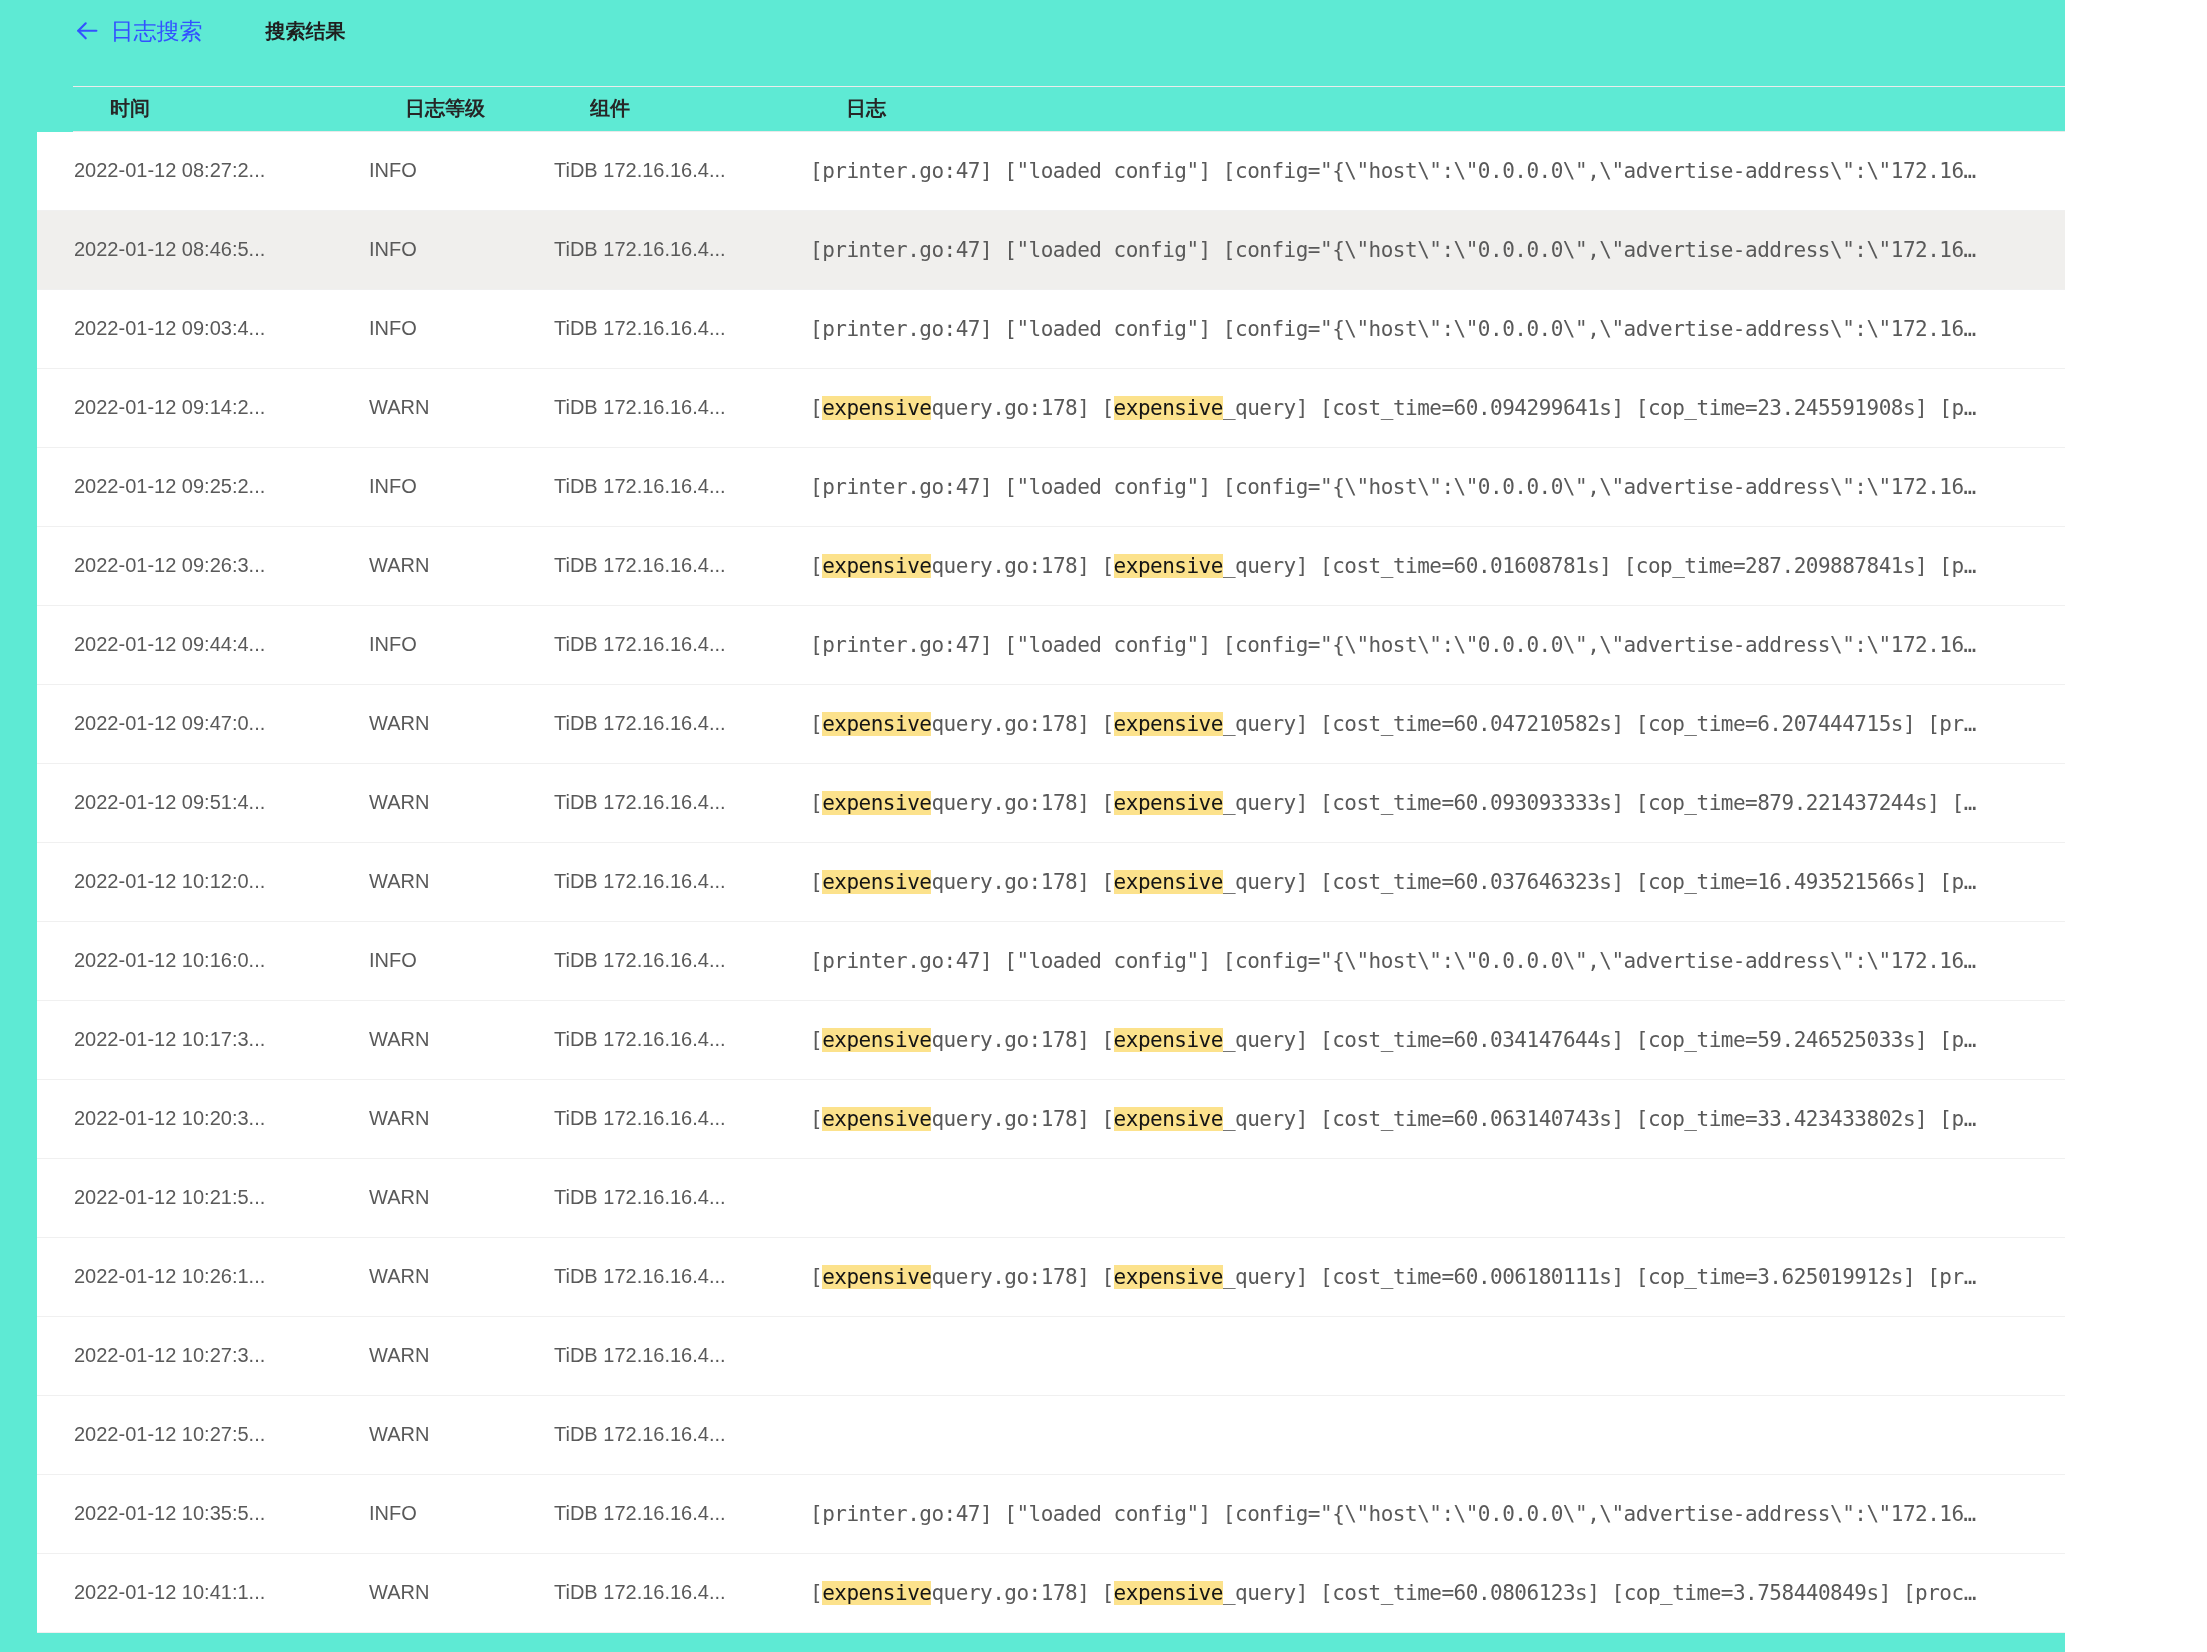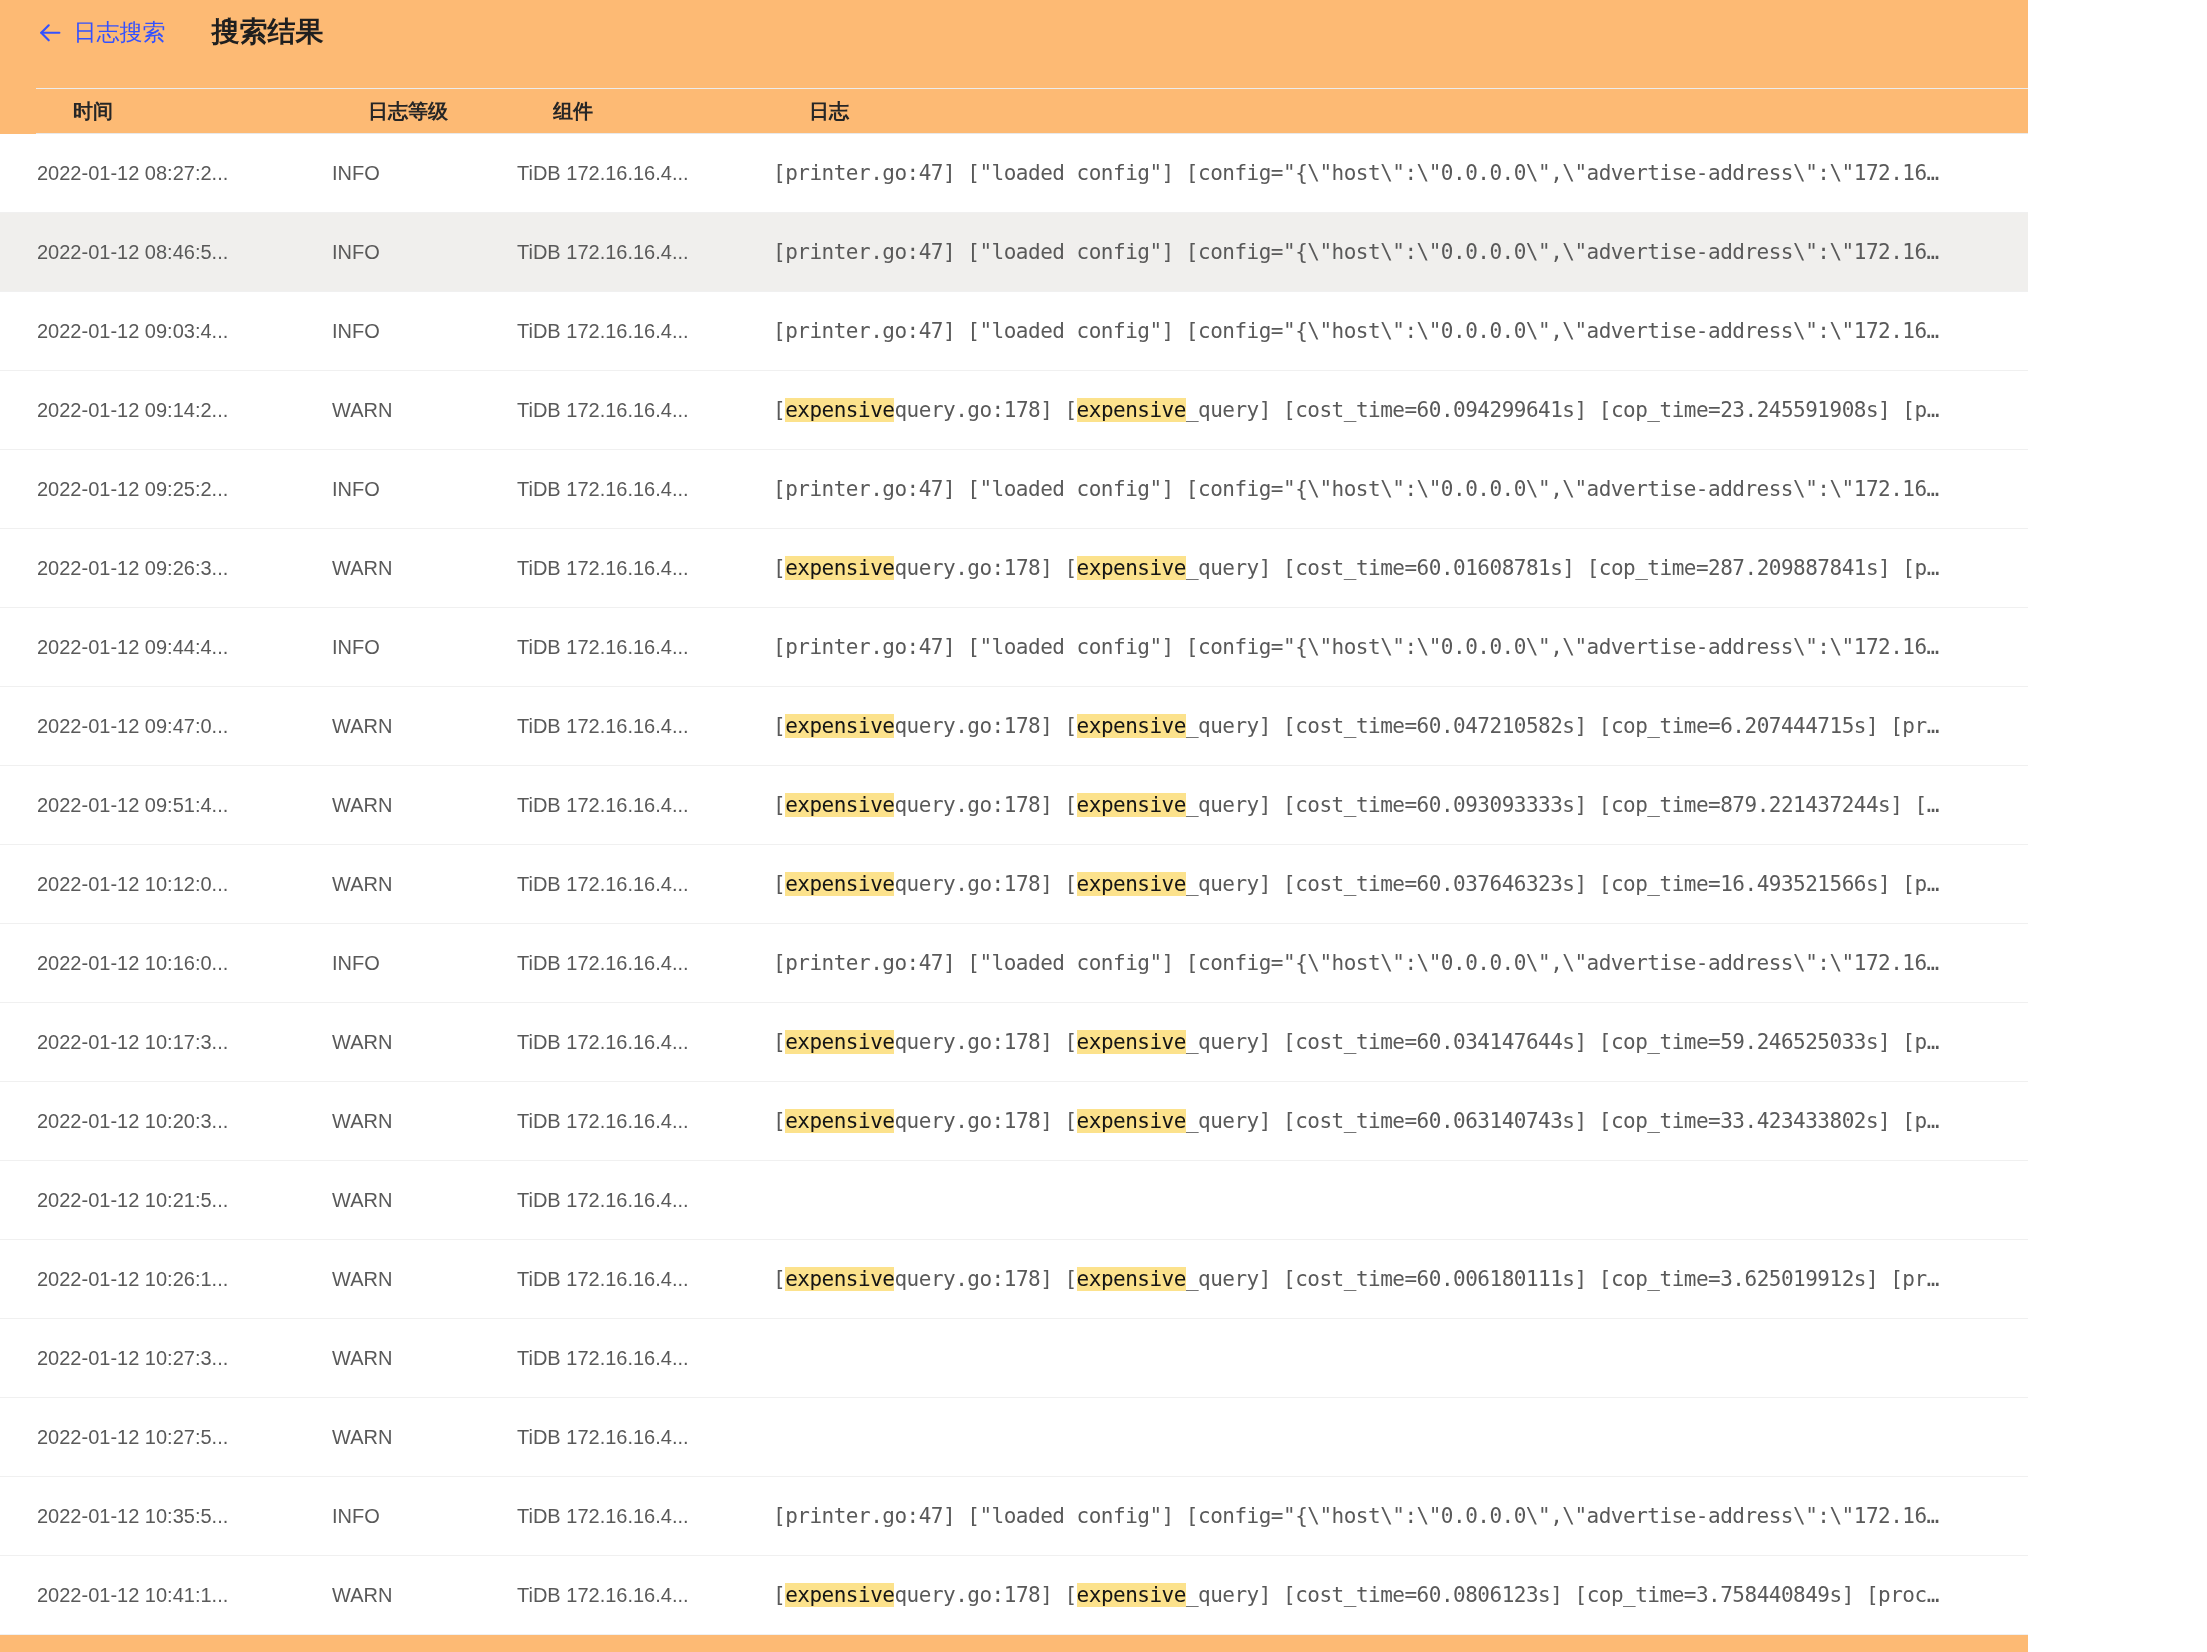--- a/index.html
+++ b/index.html
@@ -6,42 +6,43 @@
     margin: 0;
     padding: 0;
     background: #ffffff;
     font-family: "Liberation Sans", sans-serif;
   }
   .page {
     position: relative;
     width: 2028px;
     height: 1652px;
     overflow: hidden;
-    background: #fdba74;
+    background: #5eead4;
+    padding-left: 37px;
   }
   
   .topbar {
     display: flex;
     align-items: center;
     padding: 18.3px 37px 14.6px 37px;
   }
   .back-link {
     display: inline-flex;
     align-items: center;
     gap: 11px;
     color: #3351ff;
     font-size: 23px;
     cursor: pointer;
     text-decoration: none;
     line-height: 1;
   }
   .back-link svg { display: block; }
   .page-title {
-    margin-left: 46px;
-    font-size: 28px;
+    margin-left: 63px;
+    font-size: 20px;
     font-weight: 600;
     color: #1f1f1f;
     line-height: 1;
   }
   
   .log-table {
     margin-top: 27.4px;
     width: 100%;
   }
   .thead {

